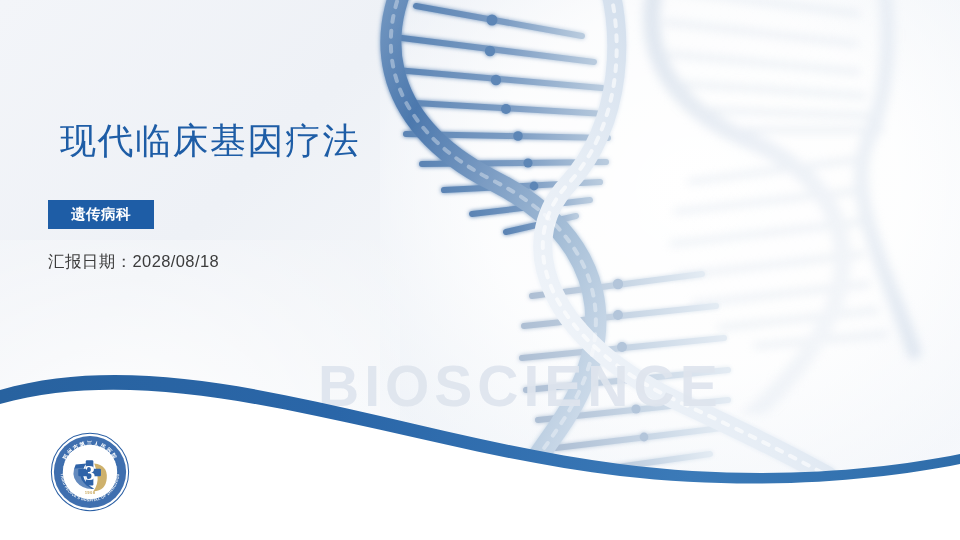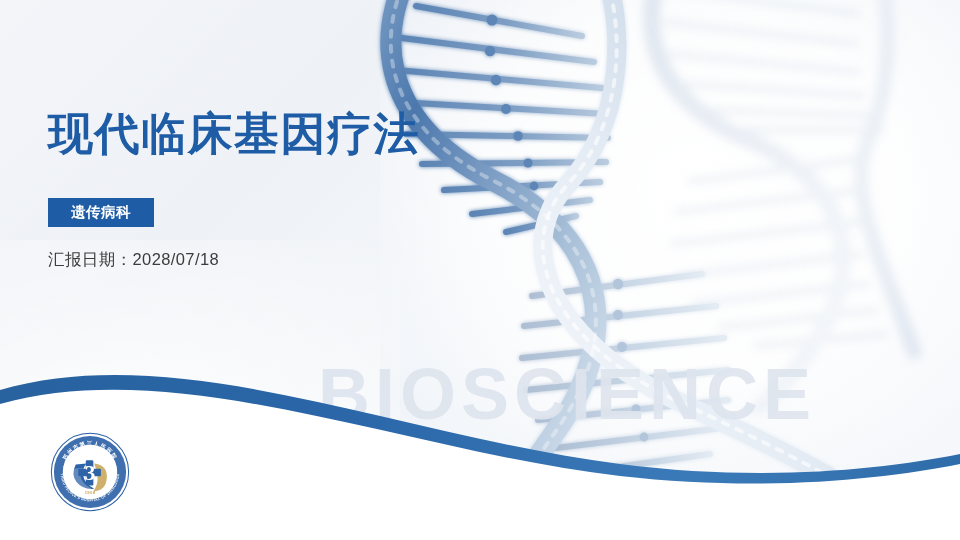--- a/index.html
+++ b/index.html
@@ -62,21 +62,21 @@
   }
   .helix-soft {
     filter: blur(0.5px);
   }
 
   
   .watermark {
     position: absolute;
     left: 318px;
     top: 358px;
-    font-size: 72px;
+    font-size: 57px;
     letter-spacing: 5px;
     font-weight: 700;
     color: #dfe5ee;
     opacity: .92;
     line-height: 1;
     white-space: nowrap;
     user-select: none;
   }
 
   
@@ -89,26 +89,26 @@
   }
 
   
   .title-block {
     position: absolute;
     left: 48px;
     top: 108px;
     z-index: 6;
   }
   .title-line1 {
-    font-size: 45px;
-    font-weight: 700;
+    font-size: 36px;
+    font-weight: 400;
     letter-spacing: 1.5px;
     line-height: 1.16;
     color: #1e5da6;
-    margin: 0;
+    margin: 12px;
     white-space: nowrap;
   }
   .title-line2 {
     font-size: 45px;
     font-weight: 700;
     letter-spacing: 1.5px;
     line-height: 1.16;
     color: #262626;
     margin: 0;
     white-space: nowrap;
@@ -312,21 +312,21 @@
     </svg>
   </div>
 
   <div class="title-block">
     <h1 class="title-line1">现代临床基因疗法</h1>
 
     <div class="badges">
       <div class="badge badge-primary">遗传病科</div>
     </div>
 
-    <div class="date-line">汇报日期：2028/07/18</div>
+    <div class="date-line">汇报日期：2028/08/18</div>
   </div>
 
   <svg class="logo" viewBox="0 0 100 100">
     <defs>
       <clipPath id="ringTopPath">
         <path d="M0 0 H100 V50 H0 Z"></path>
       </clipPath>
       <path id="arcTop" d="M 18,50 A 32,32 0 0 1 82,50"></path>
       <path id="arcBottom" d="M 15,50 A 35,35 0 0 0 85,50"></path>
     </defs>

